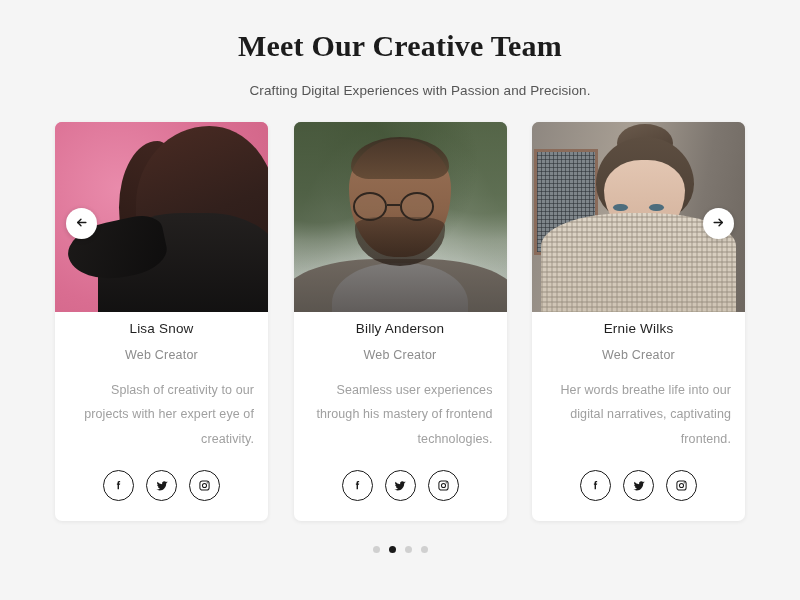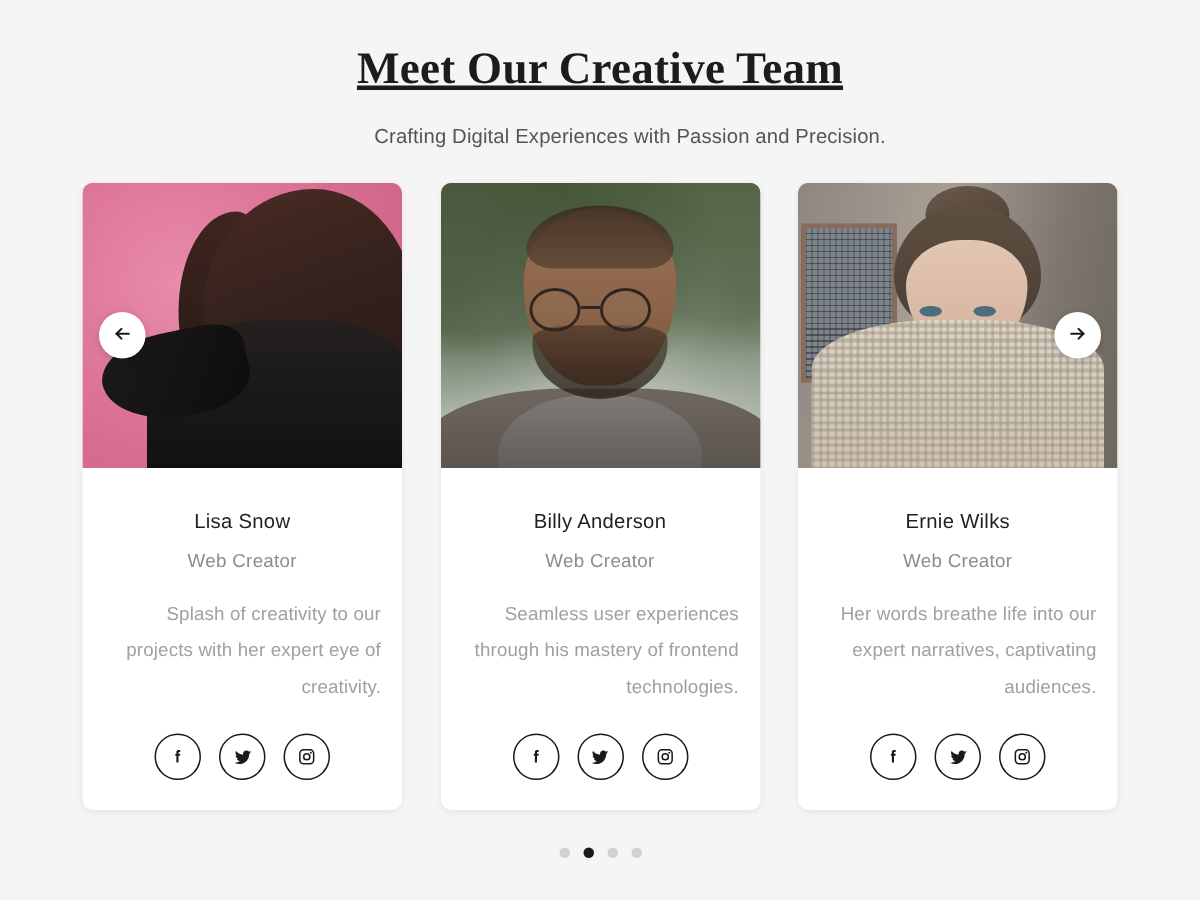--- a/index.html
+++ b/index.html
@@ -19,21 +19,20 @@
 
   
   .section-title {
     font-family: "Liberation Serif", "DejaVu Serif", serif;
     font-size: 30px;
     font-weight: 700;
     color: #1c1c1c;
     letter-spacing: .2px;
     margin-top: 29px;
     text-align: center;
-    text-decoration: underline;
   }
   .section-subtitle {
     font-size: 13.5px;
     color: #555;
     margin-top: 20px;
     text-align: left;
     letter-spacing: .1px;
     margin-left: 40px;
   }
 
@@ -54,21 +53,21 @@
     display: flex;
     flex-direction: column;
   }
   .card-photo {
     width: 100%;
     height: 190px;
     position: relative;
     overflow: hidden;
   }
   .card-body {
-    padding: 28px 14px 20px;
+    padding: 9px 14px 20px;
     display: flex;
     flex-direction: column;
     align-items: center;
     border-radius: 21px;
   }
   .member-name {
     font-size: 13.5px;
     color: #1f1f1f;
     font-weight: 400;
     letter-spacing: .2px;
@@ -410,21 +409,21 @@
         <div class="face"></div>
           <div class="eye-l"></div>
           <div class="eye-r"></div>
         <div class="hand-l"></div>
           <div class="hand-r"></div>
           <div class="sweater"></div>
       </div>
       <div class="card-body">
         <div class="member-name">Ernie Wilks</div>
         <div class="member-role">Web Creator</div>
-        <div class="member-bio">Her words breathe life into our expert narratives, captivating audiences.</div>
+        <div class="member-bio">Her words breathe life into our digital narratives, captivating frontend.</div>
         <div class="socials">
           <a class="social-btn">
             <svg width="13" height="13" viewBox="0 0 24 24" fill="#1a1a1a">
                 <path d="M15.1 8.2h-2.2V6.8c0-.6.4-.8.7-.8h1.4V3.6h-2c-2.2 0-2.7 1.6-2.7 2.7v1.9H9v2.5h1.3V19h2.6v-8.3h1.9l.3-2.5z"></path>
               </svg>
           </a>
           <a class="social-btn">
             <svg width="14" height="14" viewBox="0 0 24 24" fill="#1a1a1a">
                 <path d="M22 5.9c-.7.3-1.5.5-2.3.6.8-.5 1.4-1.3 1.7-2.2-.8.5-1.6.8-2.5 1a3.9 3.9 0 0 0-6.7 3.6A11.1 11.1 0 0 1 4.1 4.7a3.9 3.9 0 0 0 1.2 5.2c-.6 0-1.2-.2-1.7-.5v.1c0 1.9 1.3 3.5 3.1 3.8-.6.2-1.2.2-1.8.1a3.9 3.9 0 0 0 3.6 2.7A7.8 7.8 0 0 1 2 17.7a11 11 0 0 0 6 1.8c7.2 0 11.1-6 11.1-11.1v-.5c.8-.6 1.4-1.3 1.9-2z"></path>
               </svg>

